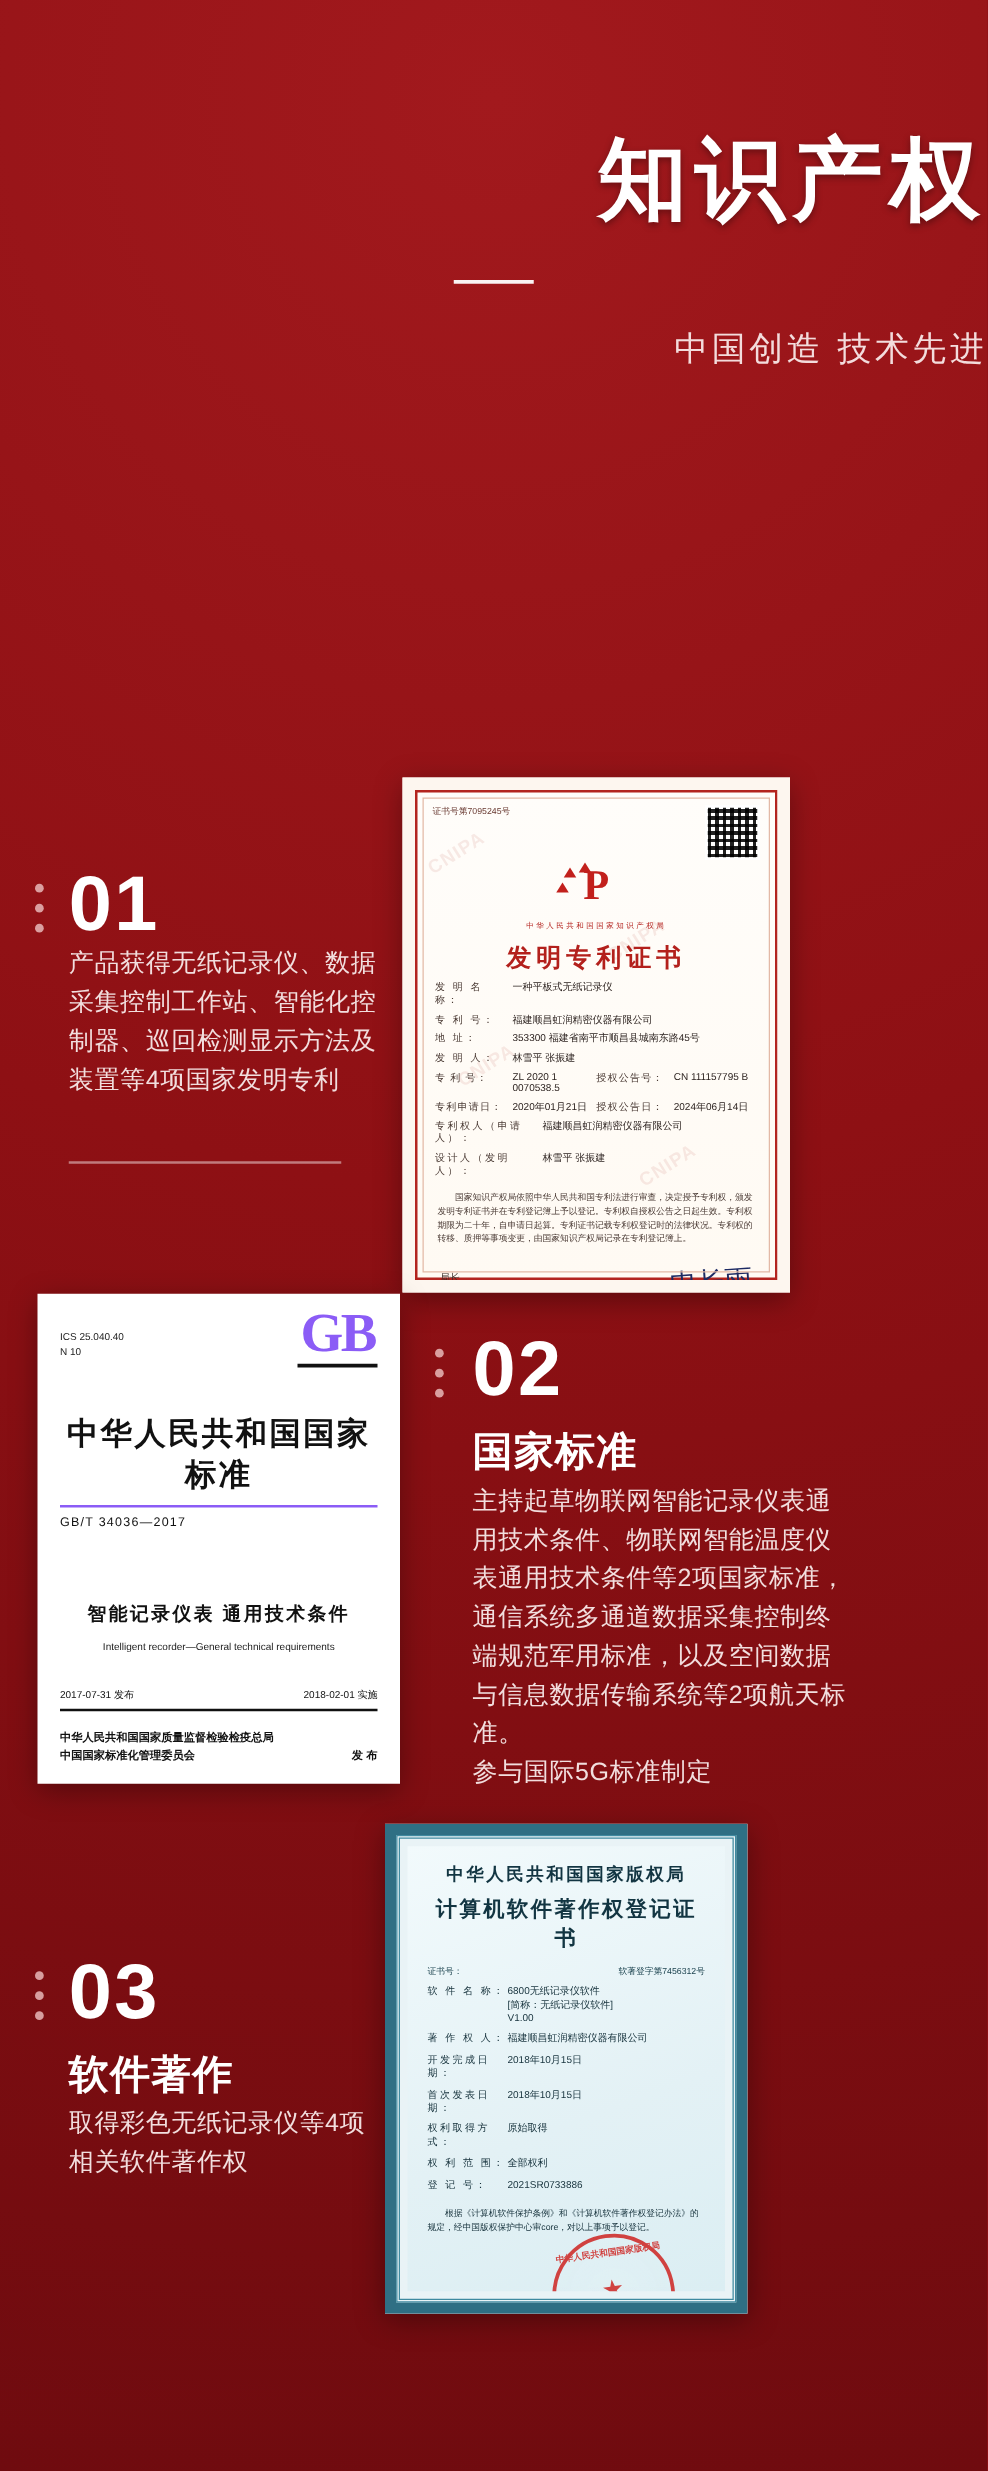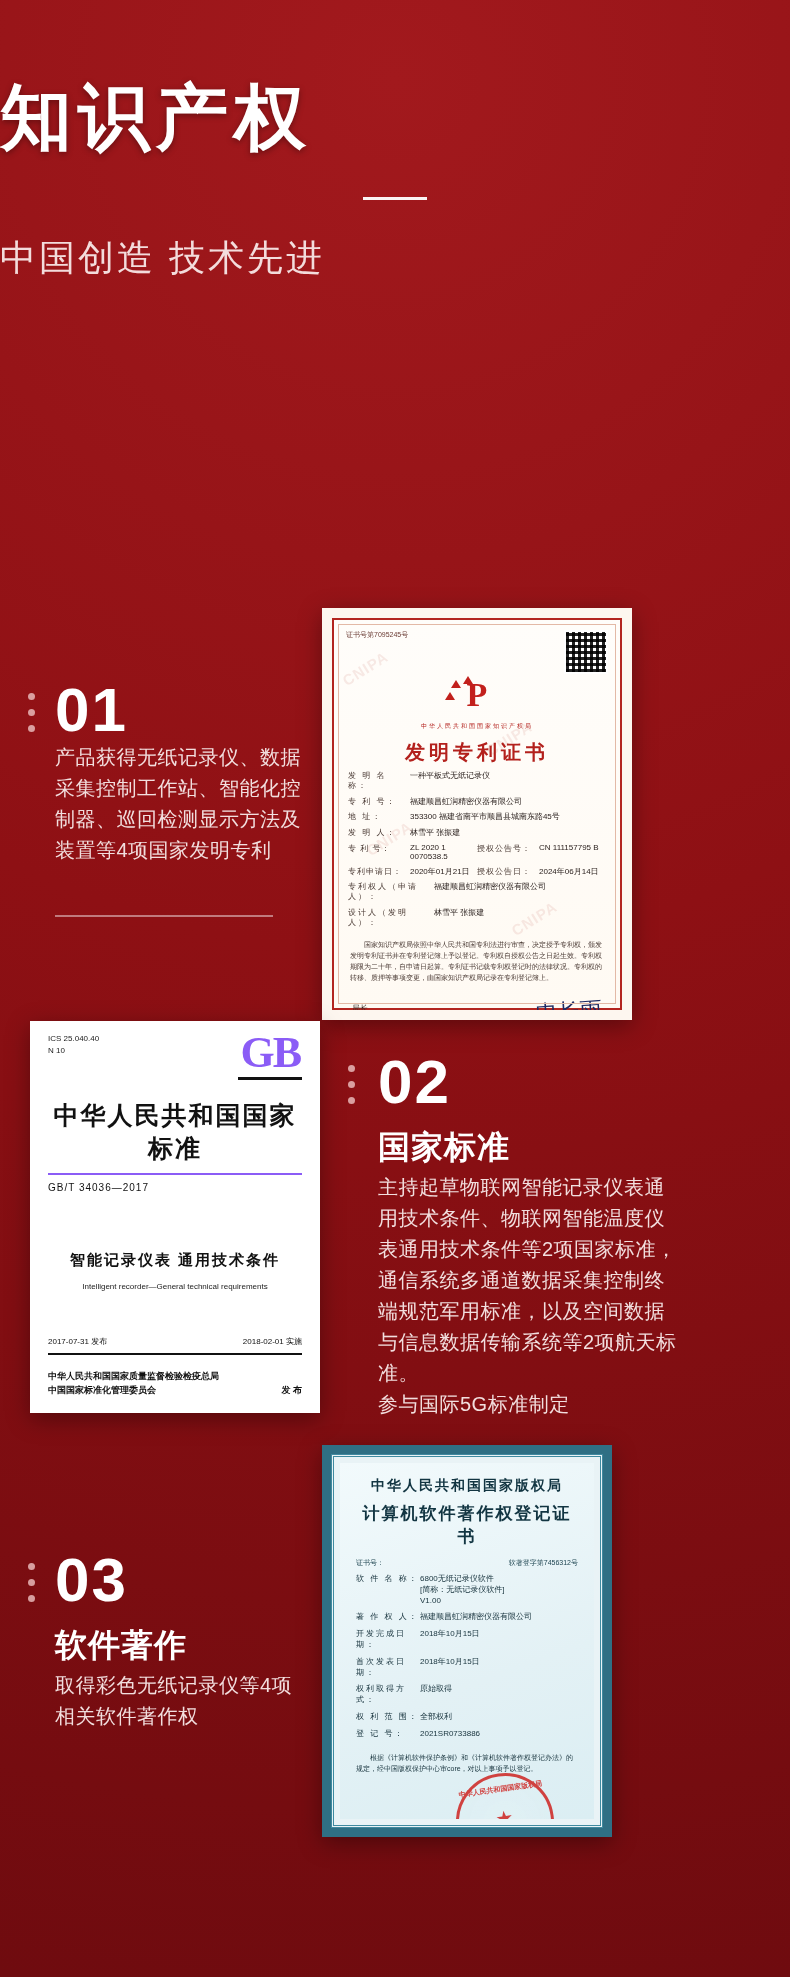--- a/index.html
+++ b/index.html
@@ -13,37 +13,37 @@
   .page{
     position:relative;
     width:790px;
     min-height:1977px;
     background:
       radial-gradient(circle at 50% 4%, #a2191d 0%, #8e1014 45%, #6f0b0f 100%);
     overflow:hidden;
   }
 
   
-  .header{padding-top:81px;text-align:left;}
+  .header{padding-top:108px;text-align:right;}
   .header h1{
     margin:0;
     font-size:72px;
     line-height:1;
     font-weight:bold;
     letter-spacing:6px;
     color:#ffffff;
     text-shadow:0 2px 6px rgba(0,0,0,.35);
   }
   .rule{
     width:64px;height:3px;background:#ffffff;
     margin:44px auto 0;opacity:.95;
   }
   .subtitle{
     margin-top:34px;
-    font-size:36px;
+    font-size:27px;
     letter-spacing:3px;
     color:#f3dcdc;
   }
 
   
   .block{position:relative;}
   .txt{position:absolute;}
   .dots{position:absolute;display:flex;flex-direction:column;gap:9px;}
   .dots span{display:block;width:7px;height:7px;border-radius:50%;background:#e7b9b9;opacity:.85;}
   .num{
@@ -123,21 +123,21 @@
   }
   .p-sign{display:flex;justify-content:space-between;align-items:flex-end;margin:14px 6px 0;}
   .p-sign .left{font-size:8px;color:#3a2c28;line-height:1.5;}
   .p-sign .hand{
     font-family:"Liberation Serif",serif;font-size:22px;color:#1d2a63;
     transform:rotate(-4deg);white-space:nowrap;
   }
 
   
   .gb{background:#ffffff;}
-  .gb-inner{position:relative;height:100%;padding:12px 18px;box-sizing:border-box;color:#111;}
+  .gb-inner{position:relative;height:100%;padding:29px 18px;box-sizing:border-box;color:#111;}
   .gb-ics{font-size:8px;line-height:1.5;color:#222;}
   .gb-logo{
     position:absolute;right:18px;top:10px;
     font-family:"Liberation Serif",serif;font-size:44px;font-weight:bold;
     letter-spacing:-2px;color:#8b5cf6;border-bottom:3px solid #111;line-height:1;padding:0 2px 2px;
   }
   .gb-nation{
     margin-top:42px;text-align:center;font-size:25px;font-weight:bold;letter-spacing:2px;
     border-bottom:2px solid #8b5cf6;padding-bottom:8px;
   }
@@ -335,21 +335,21 @@
       <span></span>
         <span></span>
         <span></span>
     </div>
     <div class="txt" style="left:55px;top:1268px;width:250px;">
       <div class="num">03</div>
       <div class="ttl">软件著作</div>
       <div class="desc">取得彩色无纸记录仪等4项相关软件著作权</div>
     </div>
 
-    <div class="cert sw shadow" style="left:322px;top:1162px;width:290px;height:392px;">
+    <div class="cert sw shadow" style="left:308px;top:1162px;width:290px;height:392px;">
       <div class="sw-border"></div>
       <div class="sw-border2"></div>
       <div class="sw-inner">
         <div class="sw-h1">中华人民共和国国家版权局</div>
         <div class="sw-h2">计算机软件著作权登记证书</div>
         <div class="sw-regno">
           <div>证书号：</div>
           <div>软著登字第7456312号</div>
         </div>
 

